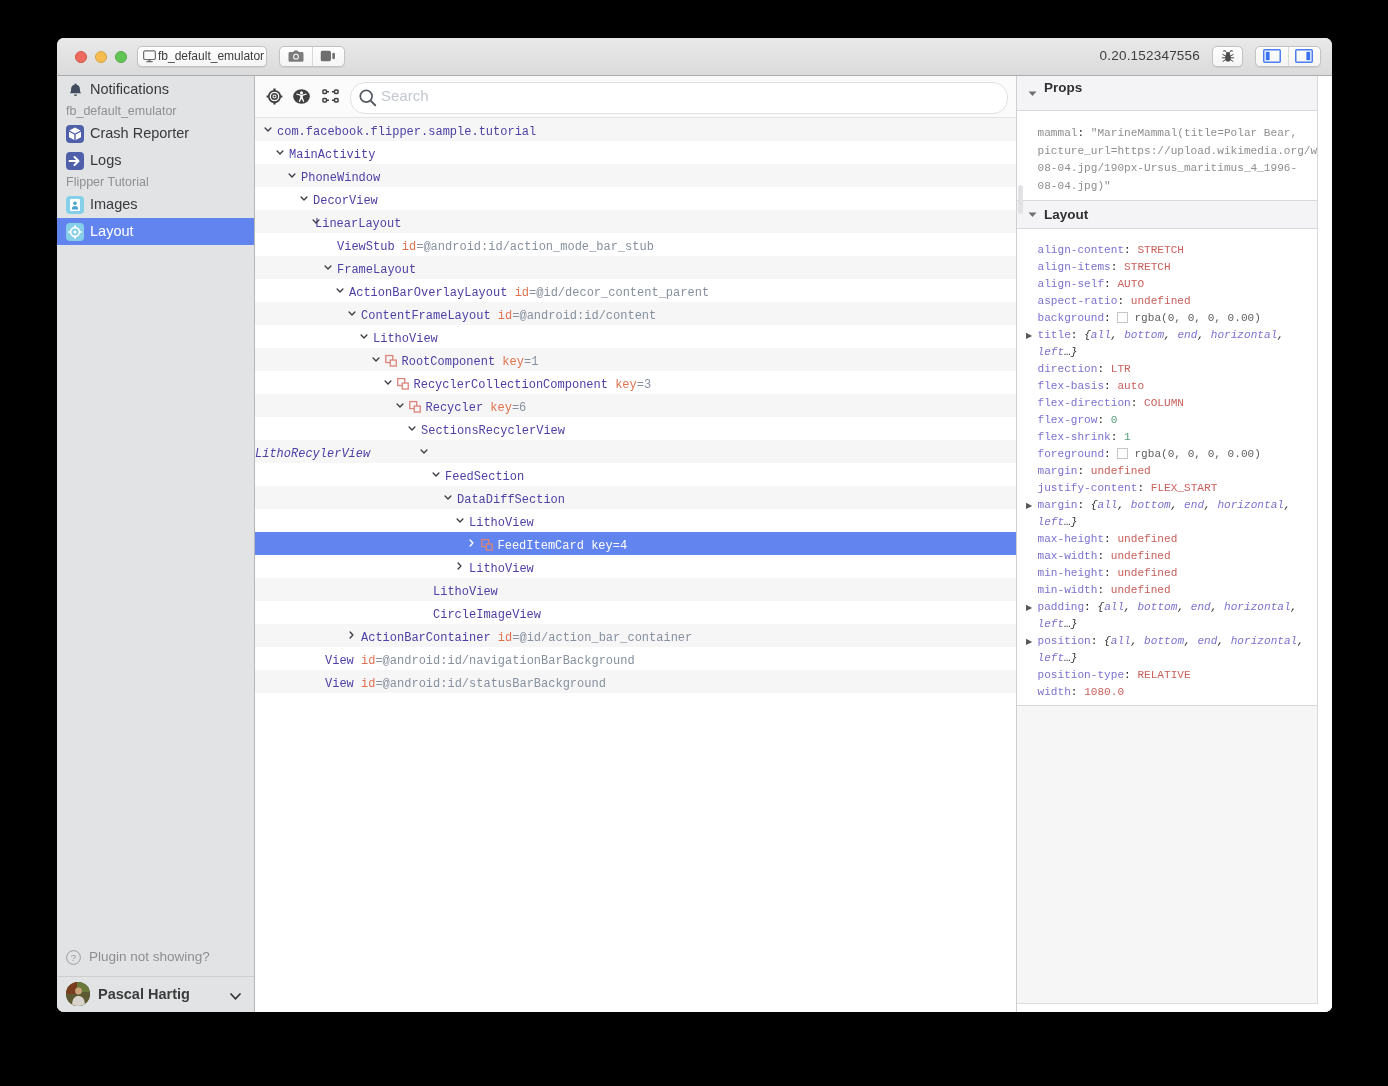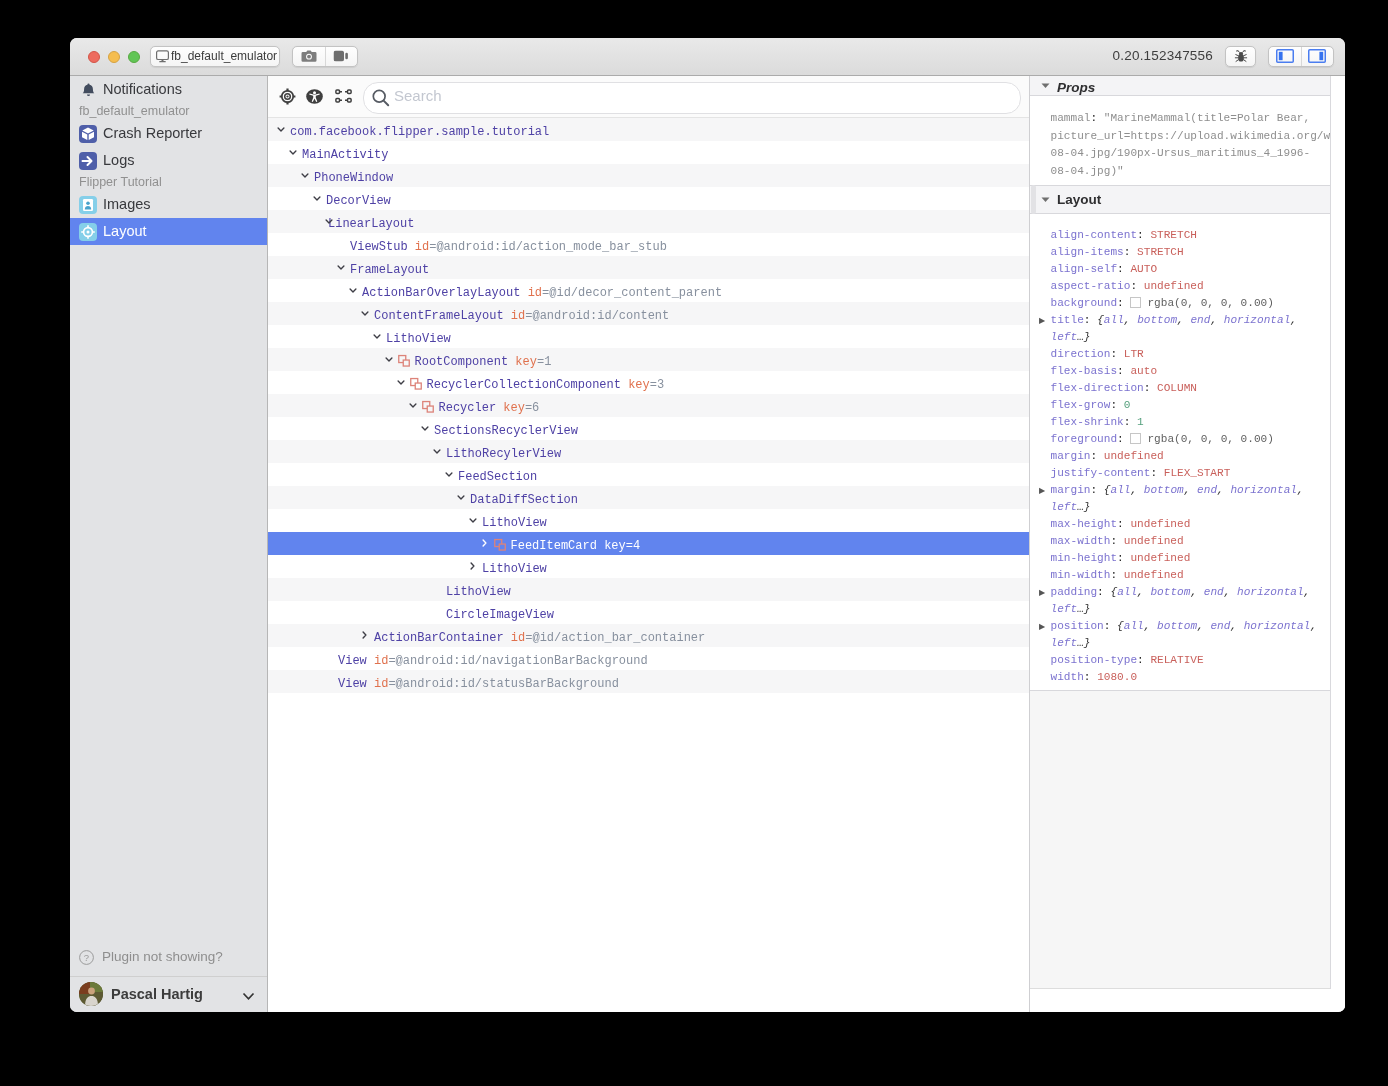--- a/index.html
+++ b/index.html
@@ -1,18 +1,18 @@
 <!DOCTYPE html>
 <html><head>
 <meta charset="utf-8">
 <style>
 * { margin:0; padding:0; box-sizing:border-box; }
 html,body { width:1388px; height:1086px; background:#000; overflow:hidden; }
 body { font-family:"Liberation Sans", sans-serif; }
-.win { position:absolute; left:57px; top:38px; width:1275px; height:974px; border-radius:7px; overflow:hidden; background:#fff;margin-left:13px; }
+.win { position:absolute; left:57px; top:38px; width:1275px; height:974px; border-radius:7px; overflow:hidden; background:#fff; }
 
 
 .titlebar { position:absolute; left:0; top:0; width:100%; height:38px; background:linear-gradient(#e9e9e9,#dbdbdb); border-bottom:1px solid #ababab; }
 .tl { position:absolute; top:13px; width:12px; height:12px; border-radius:50%; }
 .tl.r { left:18px; background:#ed6b5f; border:0.5px solid #d35548; }
 .tl.y { left:38px; background:#f5bd4f; border:0.5px solid #d6a243; }
 .tl.g { left:58px; background:#61c555; border:0.5px solid #58a942; }
 .tbtn { position:absolute; top:7.5px; height:21px; background:linear-gradient(#fefefe,#f5f5f5); border:1px solid #c3c3c3; border-radius:5px; box-shadow:0 0.5px 1px rgba(0,0,0,.08); }
 .capsule { overflow:hidden; }
 .half { float:left; width:31.5px; height:100%; position:relative; }
@@ -291,21 +291,21 @@
               </svg></span>RecyclerCollectionComponent <span class="tid">key</span><span class="tgray">=3</span></div>
         <div class="trow alt" style="padding-left:154px;"><span class="chev" style="left:141px;top:9px;"><svg width="8" height="5.4" viewBox="0 0 8 5.4">
                 <path d="M1.1 1.1 L4 3.9 L6.9 1.1" fill="none" stroke="#3e3e46" stroke-width="1.4" stroke-linecap="round" stroke-linejoin="round"></path>
               </svg></span><span class="lithoic"><svg width="12" height="13" viewBox="0 0 12 13">
                 <rect x="0.75" y="1.55" width="7" height="7" fill="none" stroke="#dd8379" stroke-width="1.3"></rect>
                 <rect x="5.25" y="6.05" width="6" height="6" fill="#f6f6f7" stroke="#dd8379" stroke-width="1.3"></rect>
               </svg></span>Recycler <span class="tid">key</span><span class="tgray">=6</span></div>
         <div class="trow" style="padding-left:166px;"><span class="chev" style="left:153px;top:9px;"><svg width="8" height="5.4" viewBox="0 0 8 5.4">
                 <path d="M1.1 1.1 L4 3.9 L6.9 1.1" fill="none" stroke="#3e3e46" stroke-width="1.4" stroke-linecap="round" stroke-linejoin="round"></path>
               </svg></span>SectionsRecyclerView</div>
-        <div class="trow alt" style="padding-left:178px;"><span class="chev" style="left:165px;top:9px;"><svg width="8" height="5.4" viewBox="0 0 8 5.4">
+        <div class="trow alt" style="font-style:italic;"><span class="chev" style="left:165px;top:9px;"><svg width="8" height="5.4" viewBox="0 0 8 5.4">
                 <path d="M1.1 1.1 L4 3.9 L6.9 1.1" fill="none" stroke="#3e3e46" stroke-width="1.4" stroke-linecap="round" stroke-linejoin="round"></path>
               </svg></span>LithoRecylerView</div>
         <div class="trow" style="padding-left:190px;"><span class="chev" style="left:177px;top:9px;"><svg width="8" height="5.4" viewBox="0 0 8 5.4">
                 <path d="M1.1 1.1 L4 3.9 L6.9 1.1" fill="none" stroke="#3e3e46" stroke-width="1.4" stroke-linecap="round" stroke-linejoin="round"></path>
               </svg></span>FeedSection</div>
         <div class="trow alt" style="padding-left:202px;"><span class="chev" style="left:189px;top:9px;"><svg width="8" height="5.4" viewBox="0 0 8 5.4">
                 <path d="M1.1 1.1 L4 3.9 L6.9 1.1" fill="none" stroke="#3e3e46" stroke-width="1.4" stroke-linecap="round" stroke-linejoin="round"></path>
               </svg></span>DataDiffSection</div>
         <div class="trow" style="padding-left:214px;"><span class="chev" style="left:201px;top:9px;"><svg width="8" height="5.4" viewBox="0 0 8 5.4">
                 <path d="M1.1 1.1 L4 3.9 L6.9 1.1" fill="none" stroke="#3e3e46" stroke-width="1.4" stroke-linecap="round" stroke-linejoin="round"></path>
@@ -324,21 +324,21 @@
         <div class="trow alt" style="padding-left:106px;"><span class="chev" style="left:94px;top:7px;"><svg width="5.4" height="8" viewBox="0 0 5.4 8">
                 <path d="M1.1 1.1 L3.9 4 L1.1 6.9" fill="none" stroke="#3e3e46" stroke-width="1.4" stroke-linecap="round" stroke-linejoin="round"></path>
               </svg></span>ActionBarContainer <span class="tid">id</span><span class="tgray">=@id/action_bar_container</span></div>
         <div class="trow" style="padding-left:70px;">View <span class="tid">id</span><span class="tgray">=@android:id/navigationBarBackground</span></div>
         <div class="trow alt" style="padding-left:70px;">View <span class="tid">id</span><span class="tgray">=@android:id/statusBarBackground</span></div>
       </div>
     </div>
     <div class="rpanel">
       <div style="position:absolute;left:1px;top:109px;width:5px;height:29px;background:#e2e2e5;border-radius:2.5px;z-index:5;"></div>
       <div class="rcol">
-        <div class="rsechead" style="height:20px;line-height:24px;font-style:italic;">
+        <div class="rsechead" style="height:35px;line-height:24px;">
             <svg class="tri" style="top:50%;margin-top:-2.5px;" width="9" height="5.5" viewBox="0 0 9 5.5">
               <path d="M0.5 0.5 H8.5 L4.5 5 Z" fill="#6f6f6f"></path>
             </svg>
             <span class="t">Props</span>
           </div>
         <div class="rsec" style="height:90px;padding-top:14.25px;line-height:17.5px;">
           <div class="rline">mammal<span class="rc">:</span> "MarineMammal(title=Polar Bear,</div>
           <div class="rline">picture_url=https://upload.wikimedia.org/w</div>
           <div class="rline">08-04.jpg/190px-Ursus_maritimus_4_1996-</div>
           <div class="rline">08-04.jpg)"</div>

